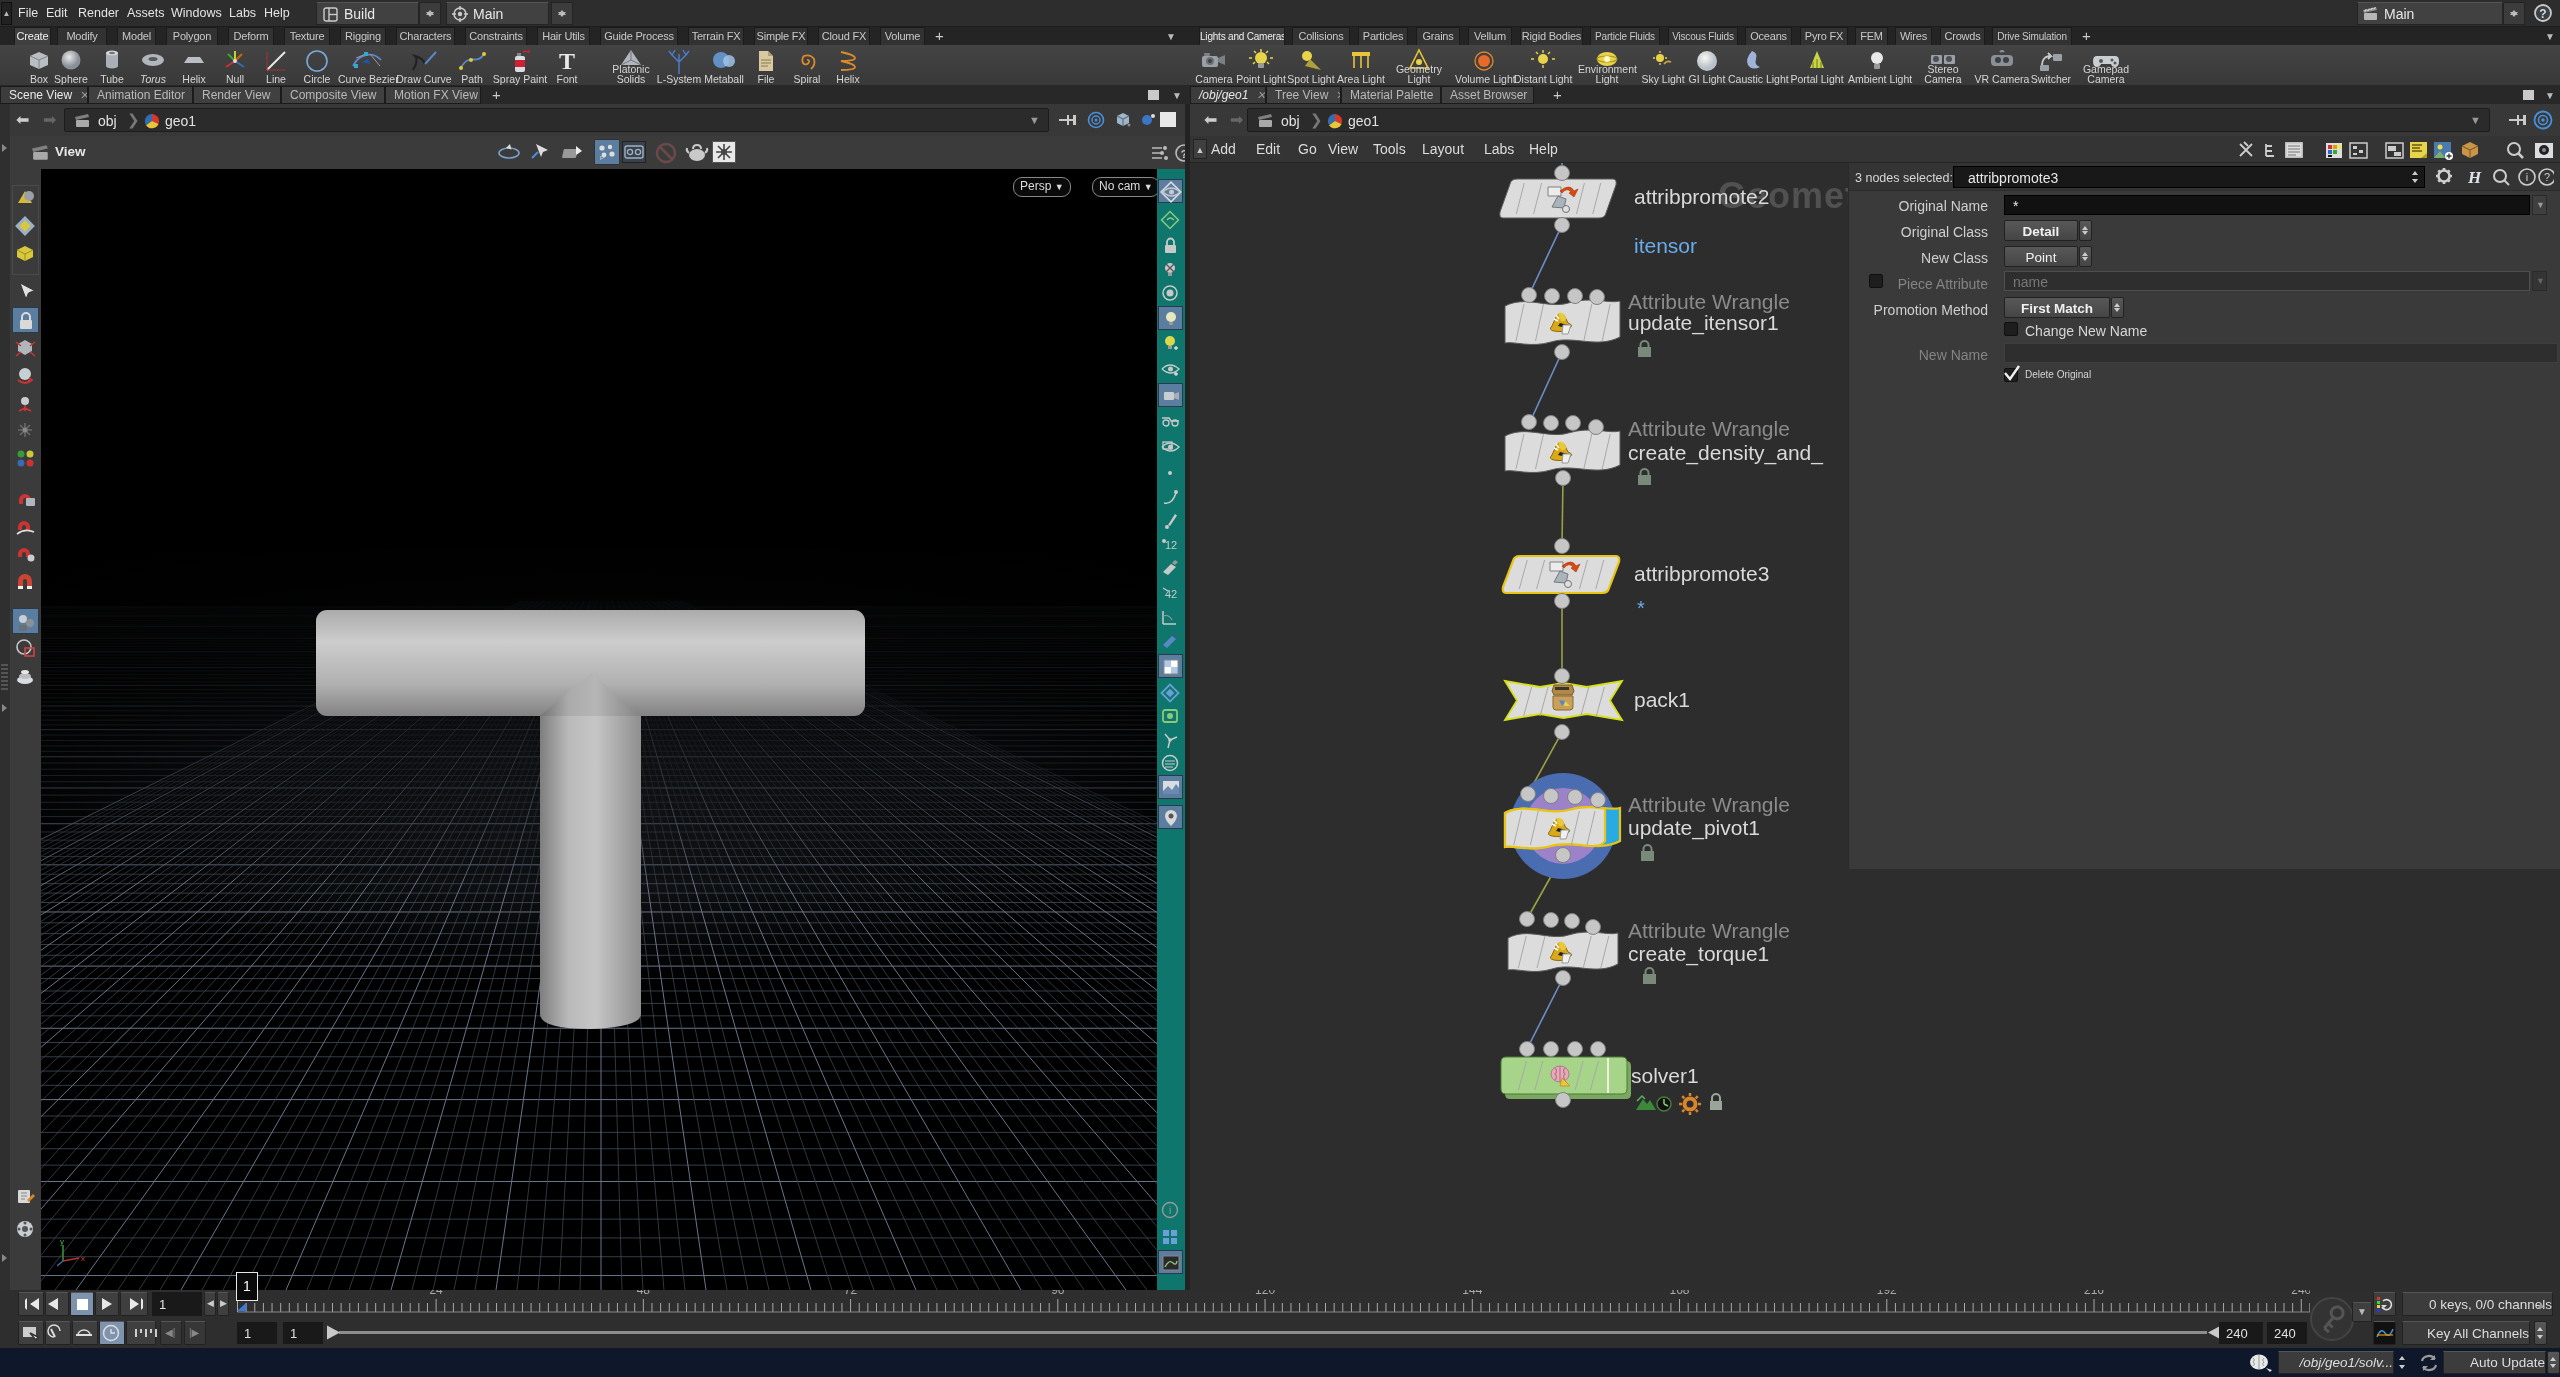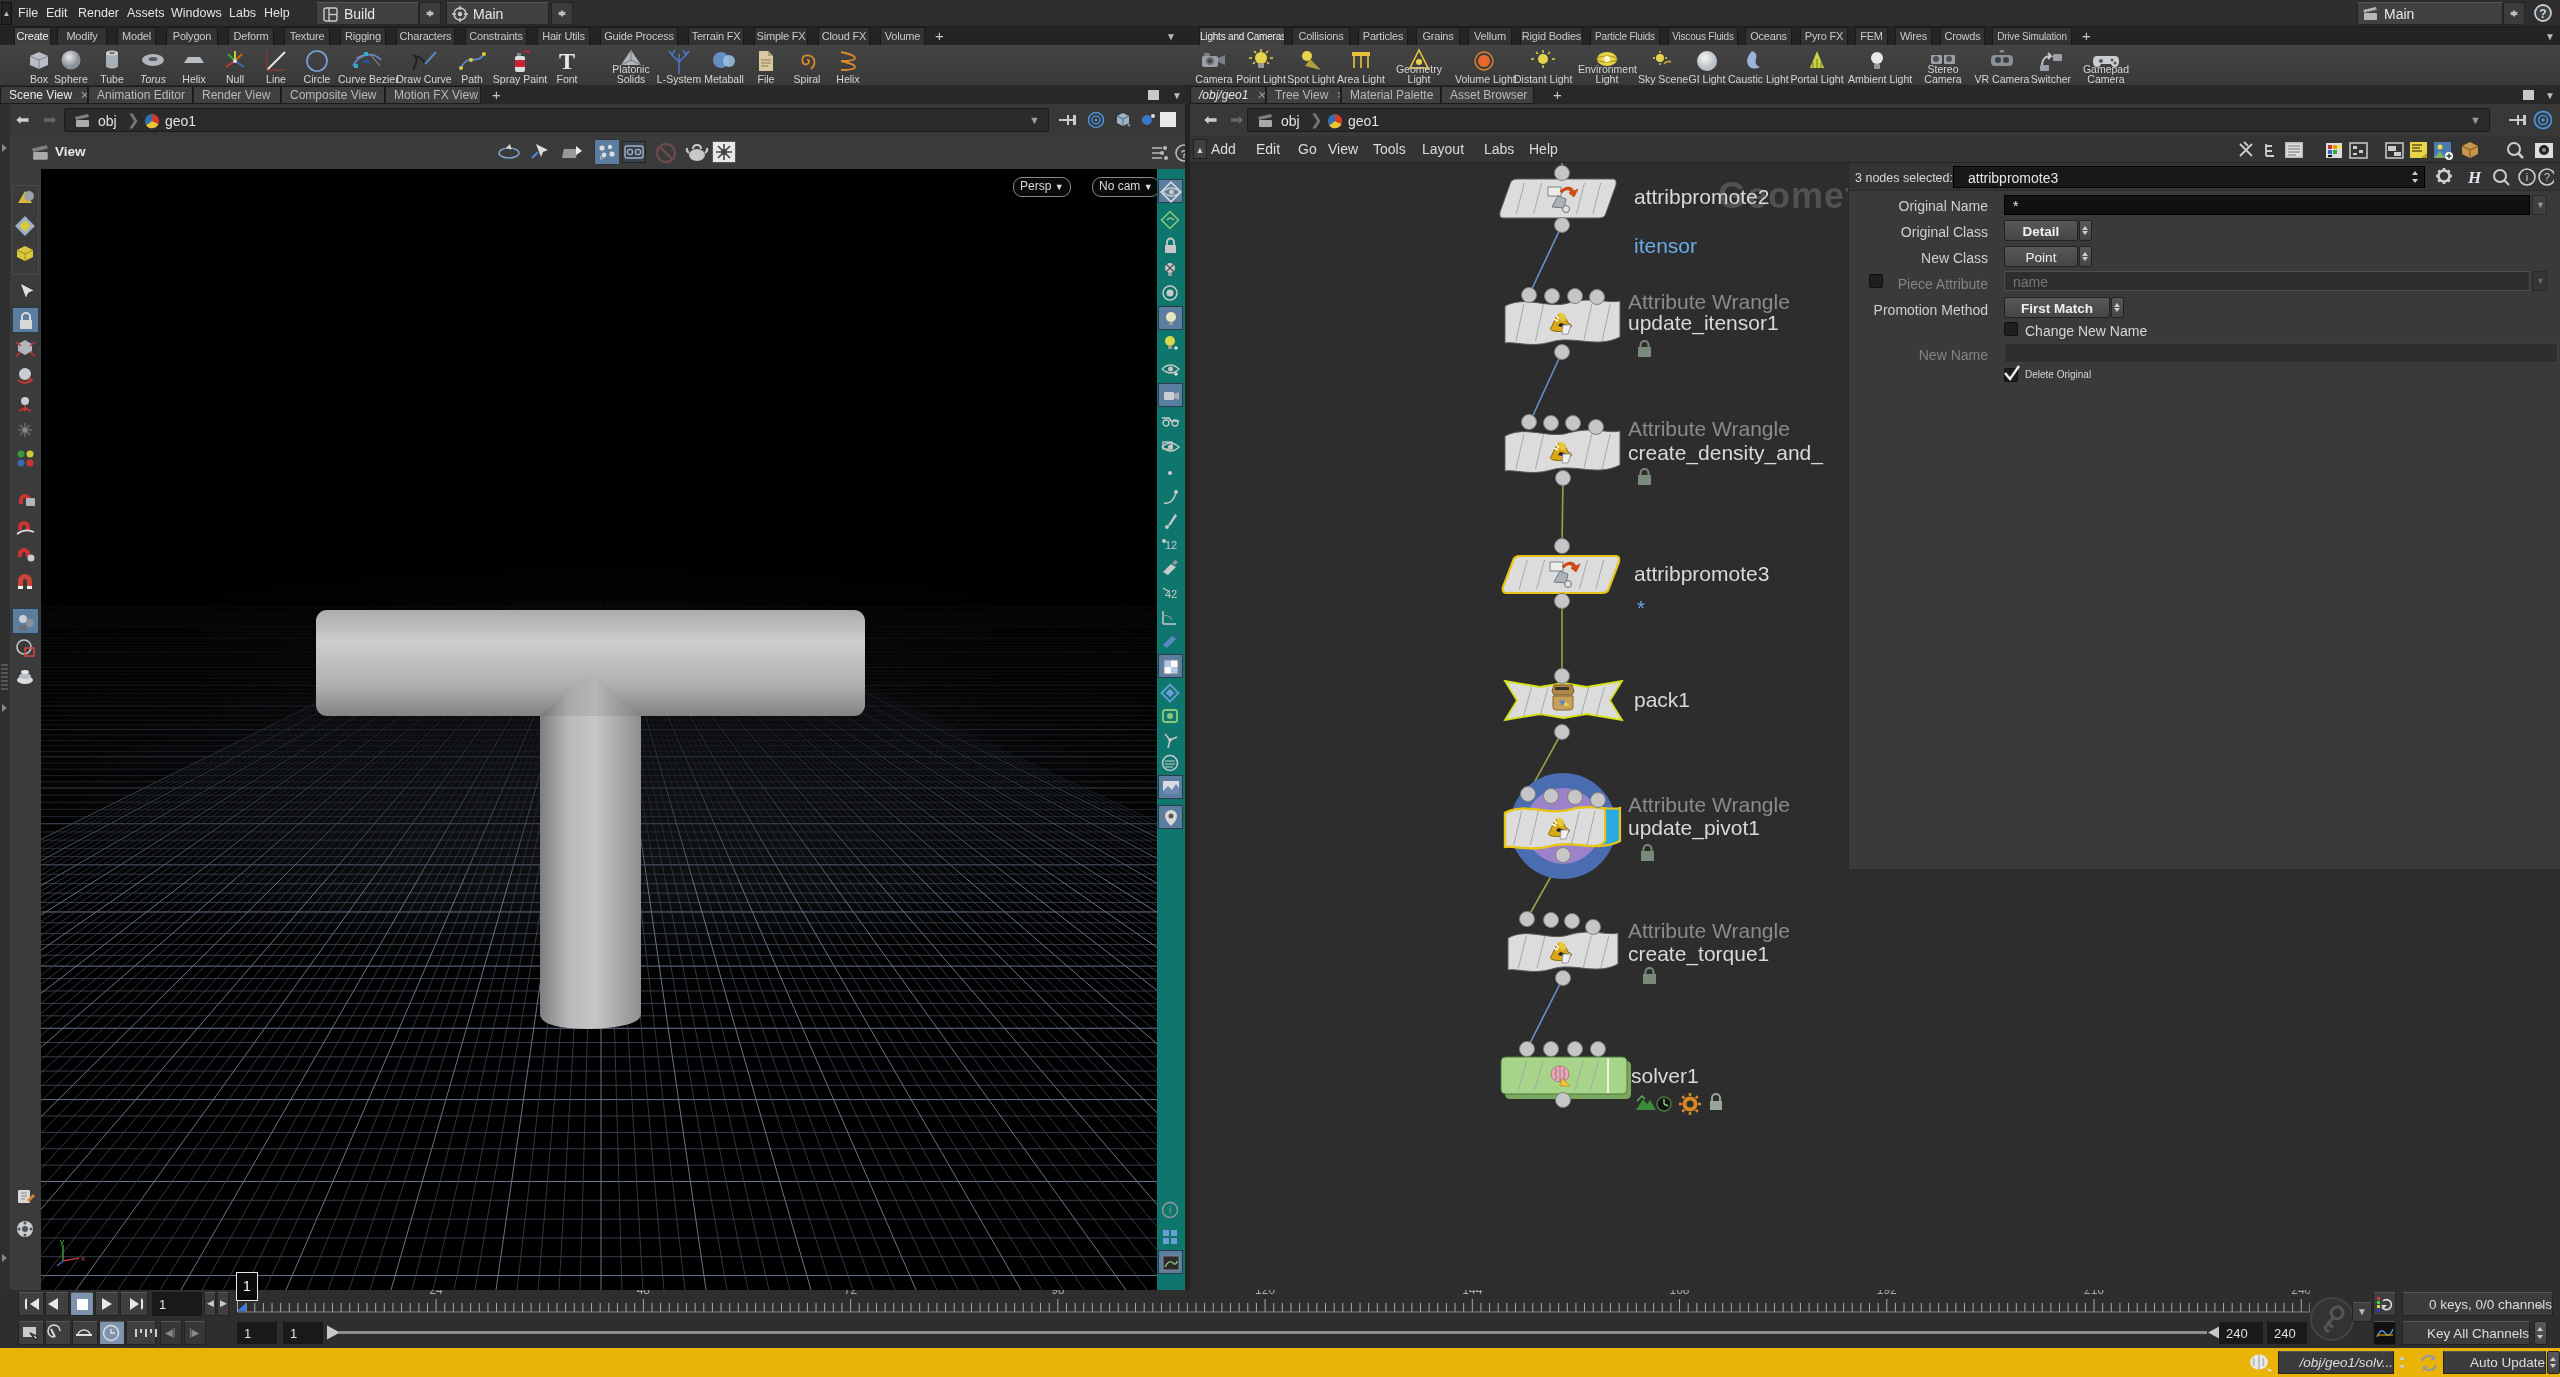--- a/index.html
+++ b/index.html
@@ -54,21 +54,21 @@
 .pcombo{position:absolute;background:linear-gradient(#585858,#454545);border:1px solid #222;border-radius:2px;color:#f0f0f0;font-size:13.5px;font-weight:bold;text-align:center}
 .pspin{position:absolute;width:13px;background:linear-gradient(#585858,#454545);border:1px solid #222;border-radius:2px}
 .pspin:before{content:"";position:absolute;left:50%;margin-left:-3.5px;top:2px;border:3.5px solid transparent;border-bottom:4.5px solid #ccc}
 .pspin:after{content:"";position:absolute;left:50%;margin-left:-3.5px;bottom:2px;border:3.5px solid transparent;border-top:4.5px solid #ccc}
 .chk{position:absolute;width:14px;height:14px;background:#1e1e1e;border:1px solid #101010;border-radius:2px}
 
 #timeline{left:0;top:1290px;width:2560px;height:58px;background:#2e2e2e}
 .tbtn{position:absolute;background:#3f3f3f;border:1px solid #222;border-top-color:#565656;border-radius:2px}
 .numbox{position:absolute;background:#191919;color:#e0e0e0;font-size:13px}
 
-#status{left:0;top:1348px;width:2560px;height:29px;background:#eab308}
+#status{left:0;top:1348px;width:2560px;height:29px;background:#0f172a}
 .sbox{position:absolute;background:#3c3c3c;border:1px solid #222;border-top-color:#555;color:#ddd;font-size:13.5px;text-align:right}
 </style></head>
 <body>
 <div id="root">
 
 <div id="menubar" class="abs">
  <div style="position:absolute;left:1px;top:2px;width:11px;height:23px;background:#222;border:1px solid #111;color:#bbb;font-size:8px;text-align:center;line-height:22px">▲</div>
  <span class="m" style="left:18px">File</span>
       <span class="m" style="left:46px">Edit</span>
  <span class="m" style="left:78px">Render</span>
@@ -365,21 +365,21 @@
         <div class="lbl">Environment<br>Light</div>
       </div>
       <div class="sicon" style="left: 1634px;">
         <svg width="26" height="26" viewBox="0 0 26 26">
           <circle cx="10" cy="10" r="4" fill="#e8d44a"></circle>
           <g stroke="#e8d44a" stroke-width="1.3">
             <path d="M10 3 v2 M10 15 v2 M3 10 h2 M15 10 h2"></path>
           </g>
           <path d="M14 16 q3-4 7-2" stroke="#c9a93a" stroke-width="1.6" fill="none"></path>
         </svg>
-        <div class="lbl">Sky Scene</div>
+        <div class="lbl">Sky Light</div>
       </div>
       <div class="sicon" style="left: 1678px;">
         <svg width="26" height="26" viewBox="0 0 26 26">
           <defs>
             <radialGradient id="gil" cx="40%" cy="35%">
               <stop offset="0%" stop-color="#f8f8f0"></stop>
               <stop offset="100%" stop-color="#b9c0c9"></stop>
             </radialGradient>
           </defs>
           <circle cx="13" cy="13" r="10" fill="url(#gil)"></circle>

